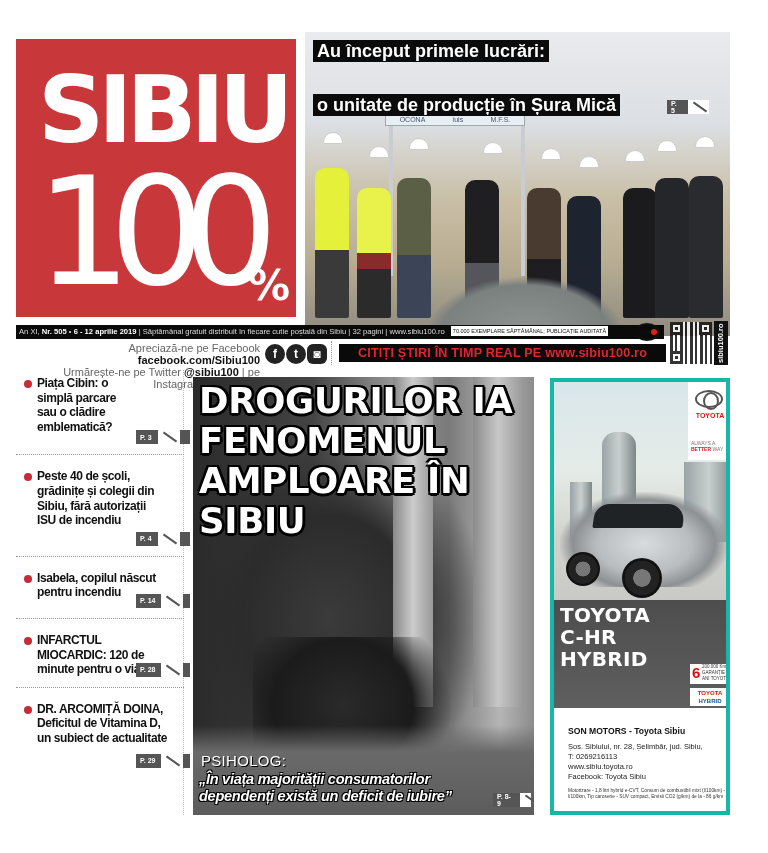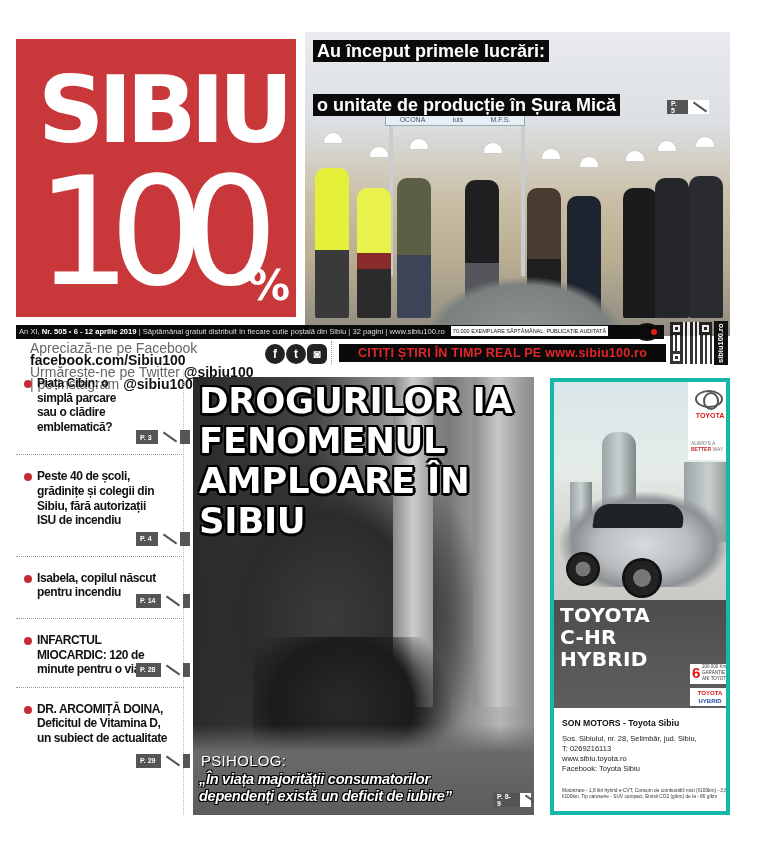--- a/index.html
+++ b/index.html
@@ -20,21 +20,21 @@
   .hl{position:absolute;left:8px;background:#0b0b0b;color:#fff;font-weight:bold;font-size:18px;line-height:22px;padding:0 4px;white-space:nowrap}
   .pbadge{position:absolute;display:flex;align-items:center;height:14px;background:#555;color:#fff;font-size:7px;font-weight:bold;padding-left:4px;gap:6px}
   .pbadge .arr{width:22px;height:14px;background:#fff;position:relative}
   .pbadge .arr:after{content:"";position:absolute;left:4px;top:6px;width:16px;height:2px;background:#555;transform:rotate(35deg)}
   
   #info-bar{left:16px;top:325px;width:648px;height:14px;background:#0a0a0a;color:#ddd;font-size:7.6px;line-height:14px;padding-left:3px;white-space:nowrap;overflow:hidden}
   #info-bar b{color:#fff}
   #info-bar .aud{display:inline-block;background:#fff;color:#111;font-size:5.5px;padding:0 2px;line-height:10px;margin-left:4px;vertical-align:1px}
   .brat{position:absolute;left:634px;top:323px;width:26px;height:18px;border:2px solid #111;border-radius:50%;border-left-color:transparent;font-size:5px;line-height:14px;text-align:center}
   .brat:after{content:"";position:absolute;right:1px;top:4px;width:6px;height:6px;border-radius:50%;background:#d21}
-  #social{left:30px;top:342px;width:230px;text-align:left;font-size:14px;color:#666;line-height:12px}
+  #social{left:30px;top:342px;width:230px;text-align:right;font-size:11px;color:#666;line-height:12px}
   #social b{color:#111}
   .soc-ic{position:absolute;top:344px;width:20px;height:20px;border-radius:50%;background:#222;color:#fff;font-weight:bold;font-size:12px;text-align:center;line-height:20px}
   .vsep{position:absolute;left:331px;top:341px;height:24px;border-left:1px dotted #999}
   #realtime{left:339px;top:344px;width:327px;height:18px;background:#0a0a0a;color:#e0262b;font-weight:bold;font-size:12.6px;line-height:18px;text-align:center;letter-spacing:.2px}
   
   #qr{left:670px;top:322px;width:42px;height:42px;background:
     repeating-linear-gradient(90deg,#111 0 3px,#fff 3px 5px,#111 5px 7px,#fff 7px 10px),#fff;opacity:.85}
   .qr-eye{position:absolute;width:13px;height:13px;border:3px solid #111;background:#fff}
   .qr-eye:after{content:"";position:absolute;left:2px;top:2px;width:3px;height:3px;background:#111}
   #vert-site{left:714px;top:321px;width:14px;height:44px;background:#111;color:#fff;font-size:7.5px;font-weight:bold;writing-mode:vertical-rl;transform:rotate(180deg);text-align:center;line-height:14px}
@@ -69,21 +69,21 @@
   .toy-logo-box{position:absolute;left:134px;top:0;width:44px;height:78px;background:#fff}
   .toy-emblem{position:absolute;left:7px;top:8px;width:28px;height:18px;border:2px solid #555;border-radius:50%}
   .toy-emblem:after{content:"";position:absolute;left:6px;top:0;width:12px;height:14px;border:2px solid #555;border-radius:50%}
   .toy-word{position:absolute;left:0;top:30px;width:44px;text-align:center;color:#d11;font-weight:bold;font-size:7px}
   .always{position:absolute;left:3px;top:58px;font-size:5px;color:#777;line-height:6px}
   .always b{color:#c22}
   .garant{position:absolute;left:136px;top:64px;width:40px;height:20px;background:#fff;font-size:4.5px;color:#333;padding-left:12px;line-height:6px}
   .garant .six{position:absolute;left:2px;top:1px;color:#d11;font-weight:bold;font-size:15px;line-height:16px}
   .hyb{position:absolute;left:136px;top:88px;width:40px;height:18px;background:#fff;text-align:center;font-size:6px;font-weight:bold;line-height:8px;padding-top:1px}
   .hyb .r{color:#d11}.hyb .b{color:#1b4ea3}
-  #ad-bottom{position:absolute;left:2px;top:326px;width:180px;height:111px;padding:10px 6px}
+  #ad-bottom{position:absolute;left:8px;top:326px;width:180px;height:111px;padding:18px 6px}
   .dealer{font-weight:bold;font-size:8.6px;color:#111;margin-bottom:6px}
   .addr{font-size:7.5px;color:#222;line-height:10px}
   .fine{position:absolute;left:6px;top:80px;width:168px;font-size:4.8px;line-height:6.4px;color:#333}
 </style>
 </head>
 <body>
 
 <div id="logo" class="abs">
   <div class="sibiu">SIBIU</div>
   <div class="hundred">100</div>

